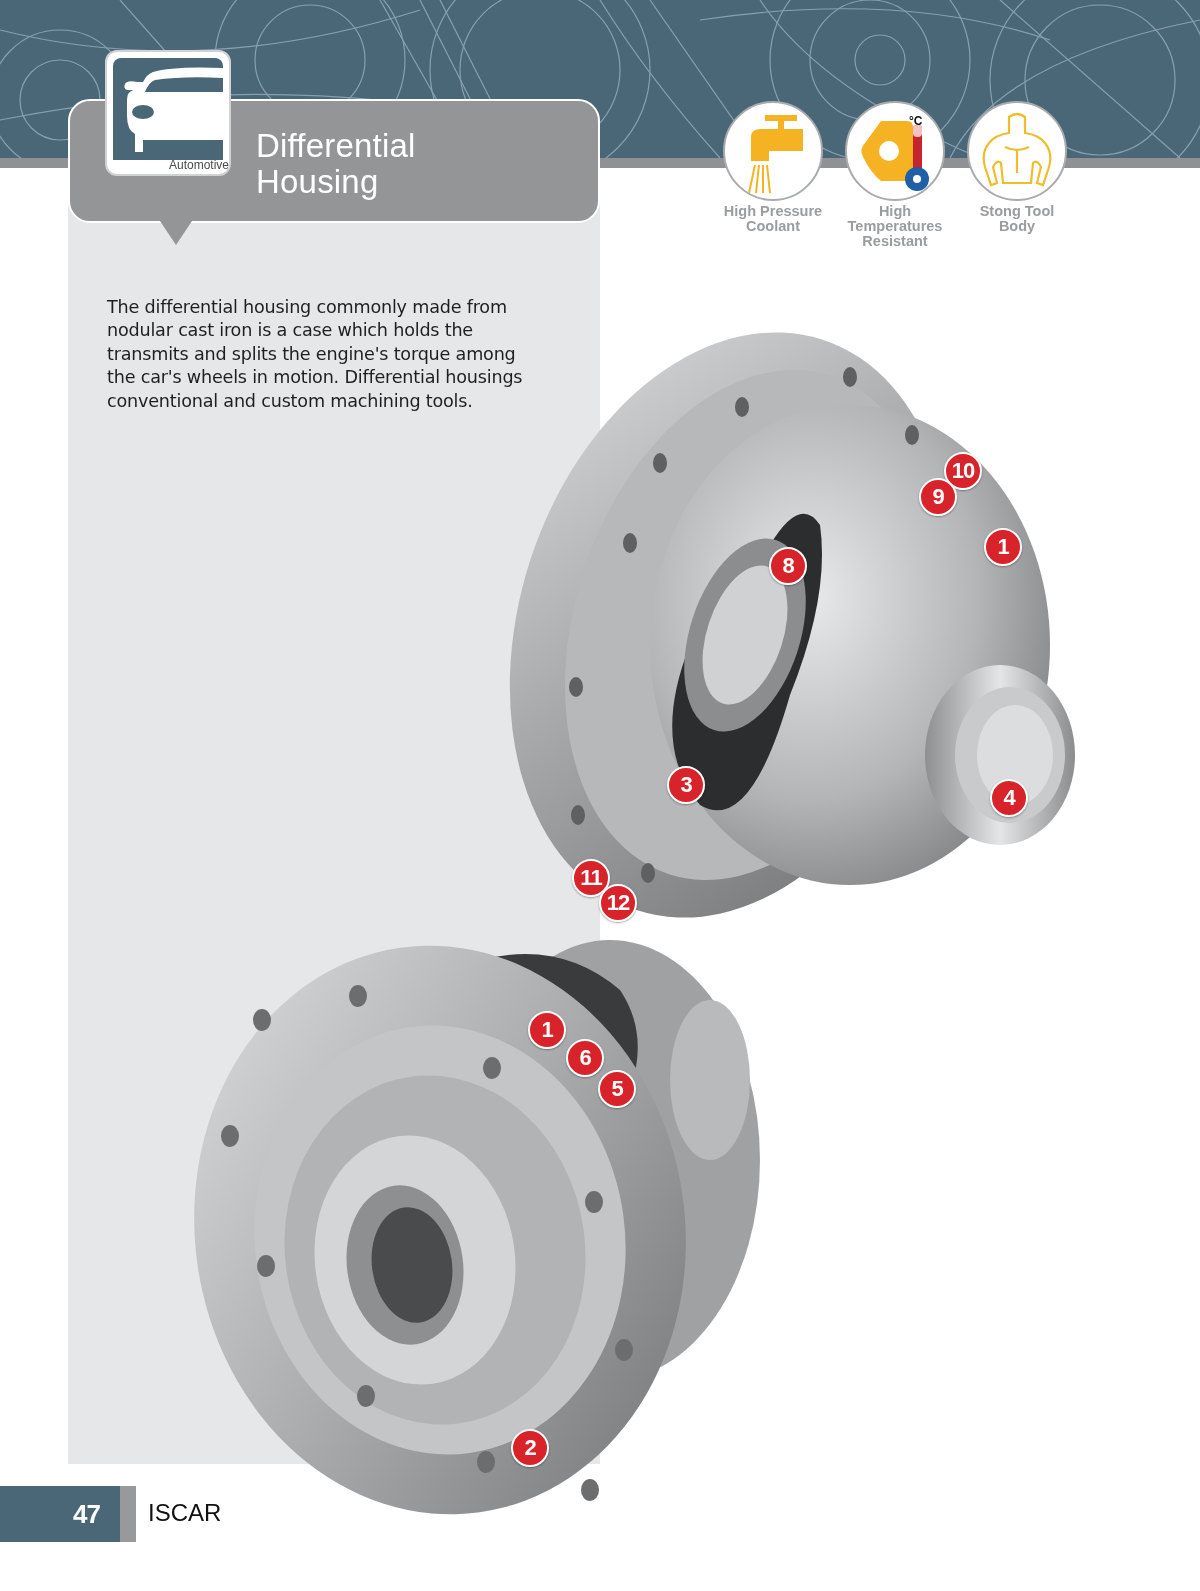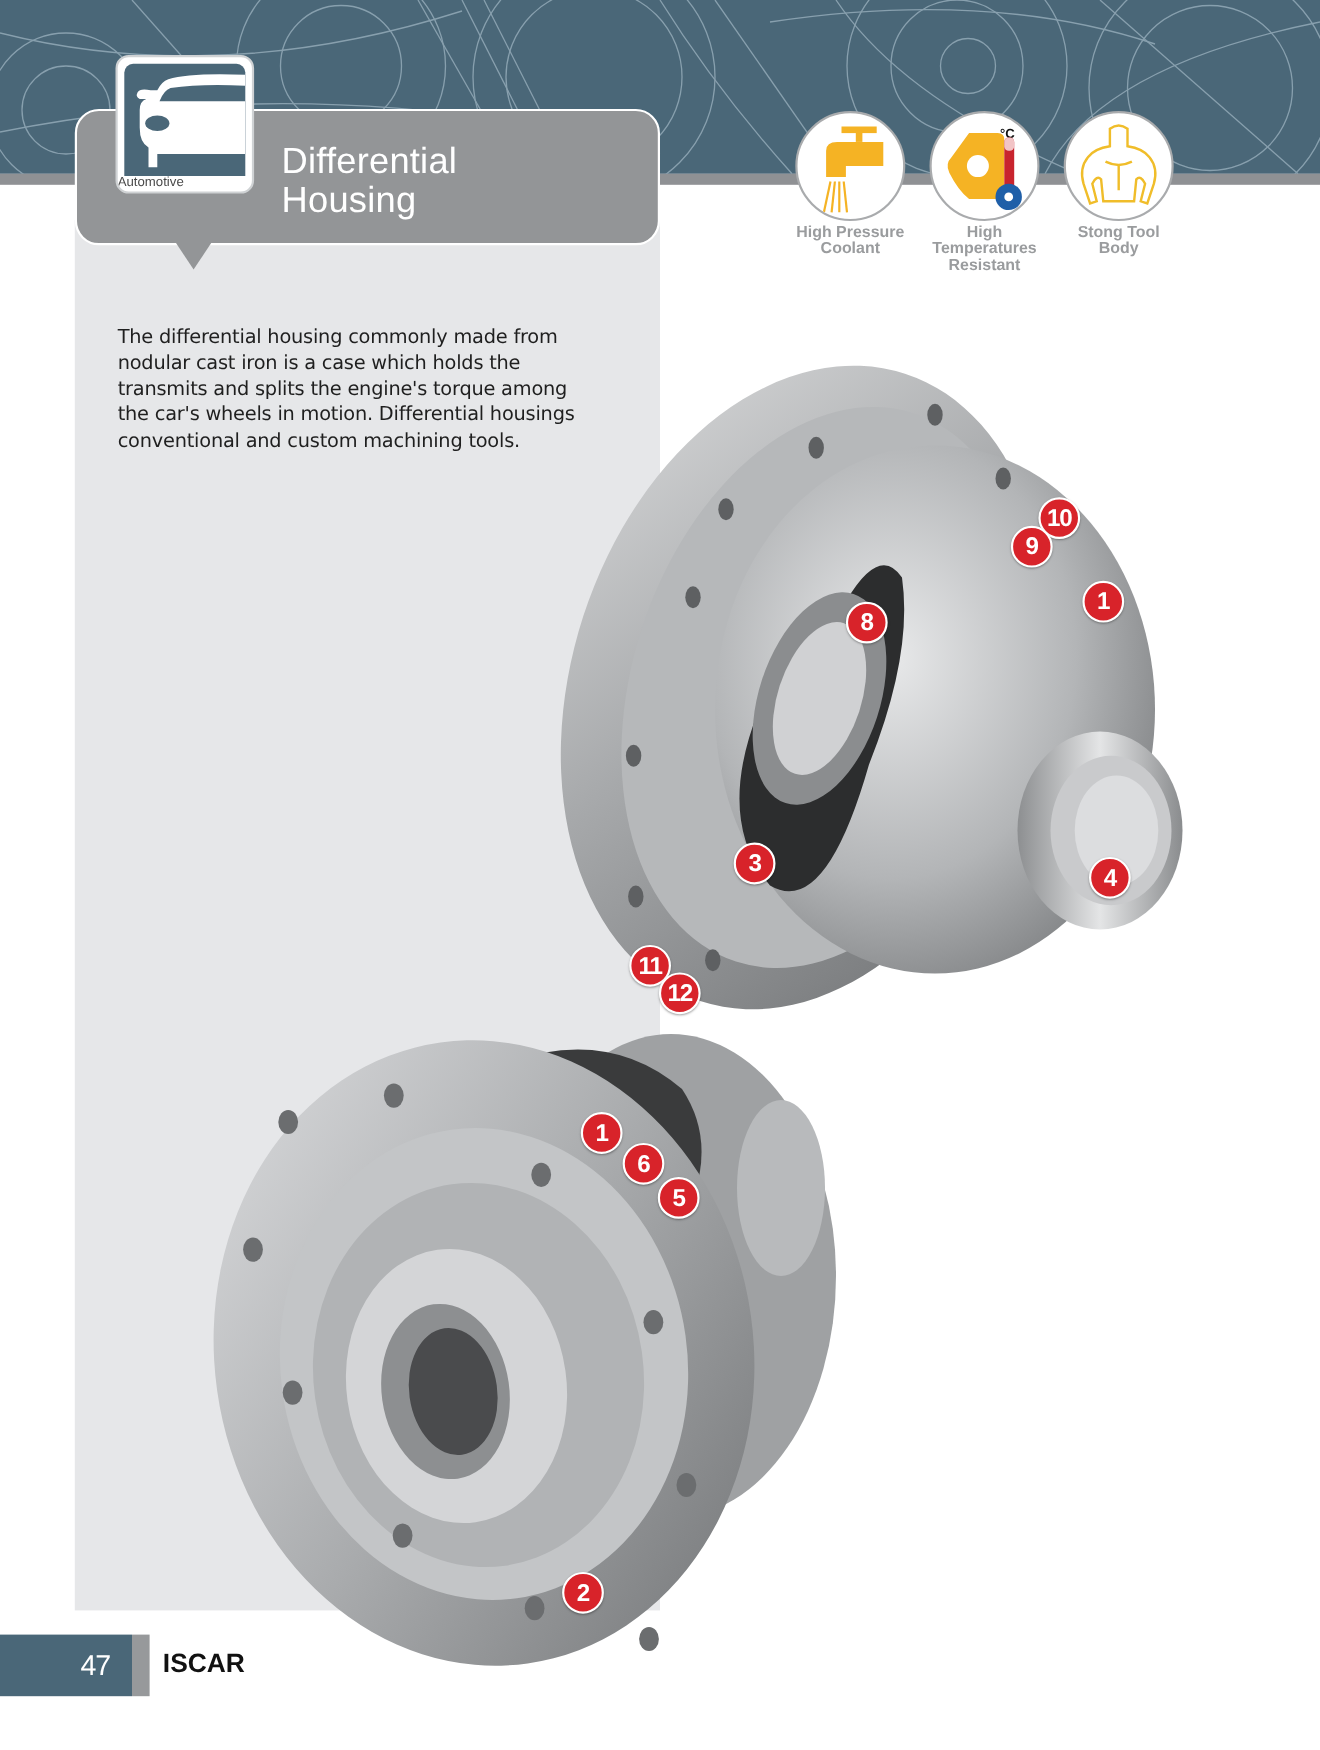--- a/index.html
+++ b/index.html
@@ -41,21 +41,21 @@
   
   .auto-badge {
     position: absolute; left: 105px; top: 50px; width: 126px; height: 126px;
     background: #ffffff; border-radius: 12px; border: 2px solid #cfd2d4; overflow: hidden;
   }
   .auto-badge .car-area {
     position: absolute; left: 6px; top: 6px; width: 110px; height: 102px;
     background: #4a6778; border-radius: 8px 8px 0 0; overflow: hidden;
   }
   .auto-badge .badge-label {
-    position: absolute; left: 0; top: 106px; width: 122px; text-align: left;
+    position: absolute; left: 0; top: 106px; width: 122px; text-align: right;
     font-size: 12px; color: #4a4a4a; font-family: "Liberation Sans", sans-serif;
   }
 
   
   .feature {
     position: absolute; top: 101px; width: 104px; text-align: center;
   }
   .feature .circle {
     width: 100px; height: 100px; margin: 0 auto; border-radius: 50%;
     background: #ffffff; border: 2px solid #a9abad; position: relative; overflow: hidden;
@@ -81,29 +81,29 @@
     position: absolute; width: 38px; height: 38px; border-radius: 50%;
     background: #d8232a; border: 2px solid #ffffff; color: #ffffff;
     font-family: "Liberation Sans", sans-serif; font-weight: bold; font-size: 22px;
     display: flex; align-items: center; justify-content: center;
     box-shadow: 0 1px 2px rgba(0,0,0,0.35); letter-spacing: -1px; margin-top: 27px;
   }
 
   
   .footer-num {
     position: absolute; left: 0; top: 1486px; width: 120px; height: 56px;
-    background: #4a6778; color: #ffffff; font-weight: normal; font-size: 26px;
+    background: #4a6778; color: #ffffff; font-weight: bold; font-size: 26px;
     display: flex; align-items: center; justify-content: flex-end; padding-right: 20px;
     font-family: "Liberation Sans", sans-serif; letter-spacing: -1px;
   }
   .footer-strip {
     position: absolute; left: 120px; top: 1486px; width: 16px; height: 56px; background: #97999b;
   }
   .footer-brand {
-    position: absolute; left: 148px; top: 1499px; font-weight: bold; font-size: 24px;
+    position: absolute; left: 148px; top: 1499px; font-weight: normal; font-size: 24px;
     color: #111111; font-family: "Liberation Sans", sans-serif;
   }
 </style>
 </head>
 <body>
 
 <div class="banner">
   <svg width="1200" height="158" viewBox="0 0 1200 158">
     <g fill="none" stroke="#9db3c0" stroke-width="1.2" opacity="0.75">
       <circle cx="60" cy="100" r="70"></circle>

